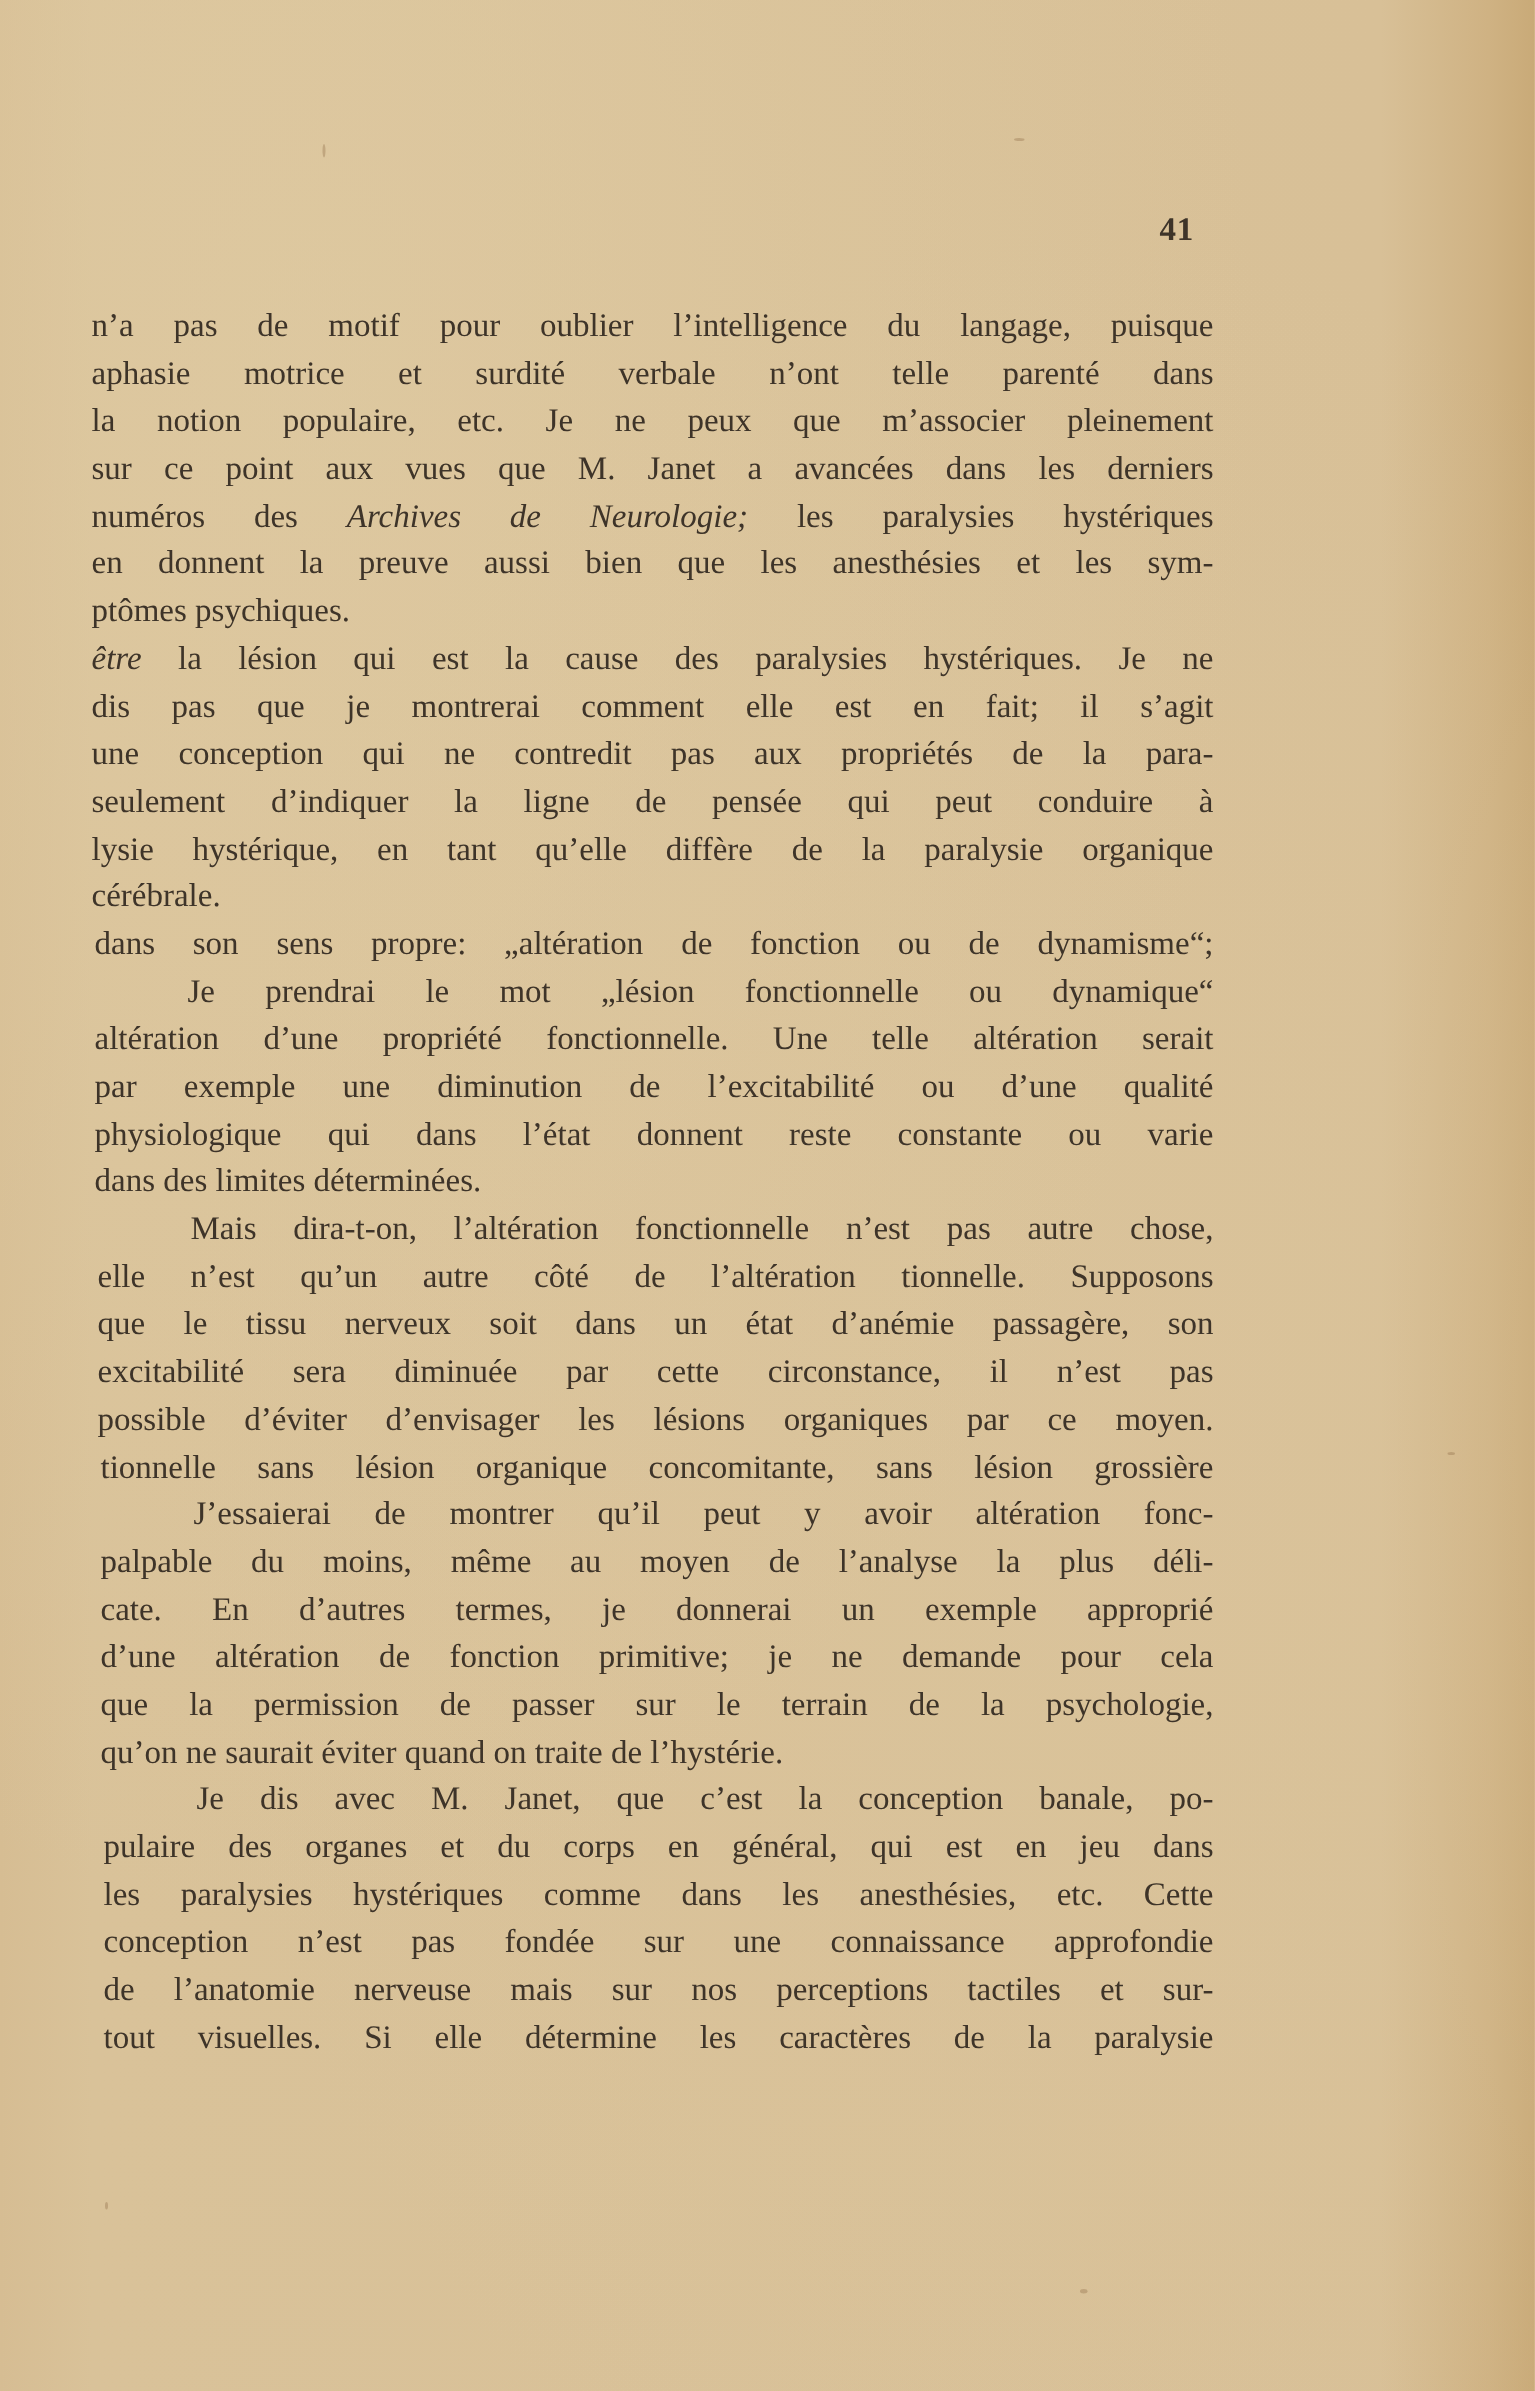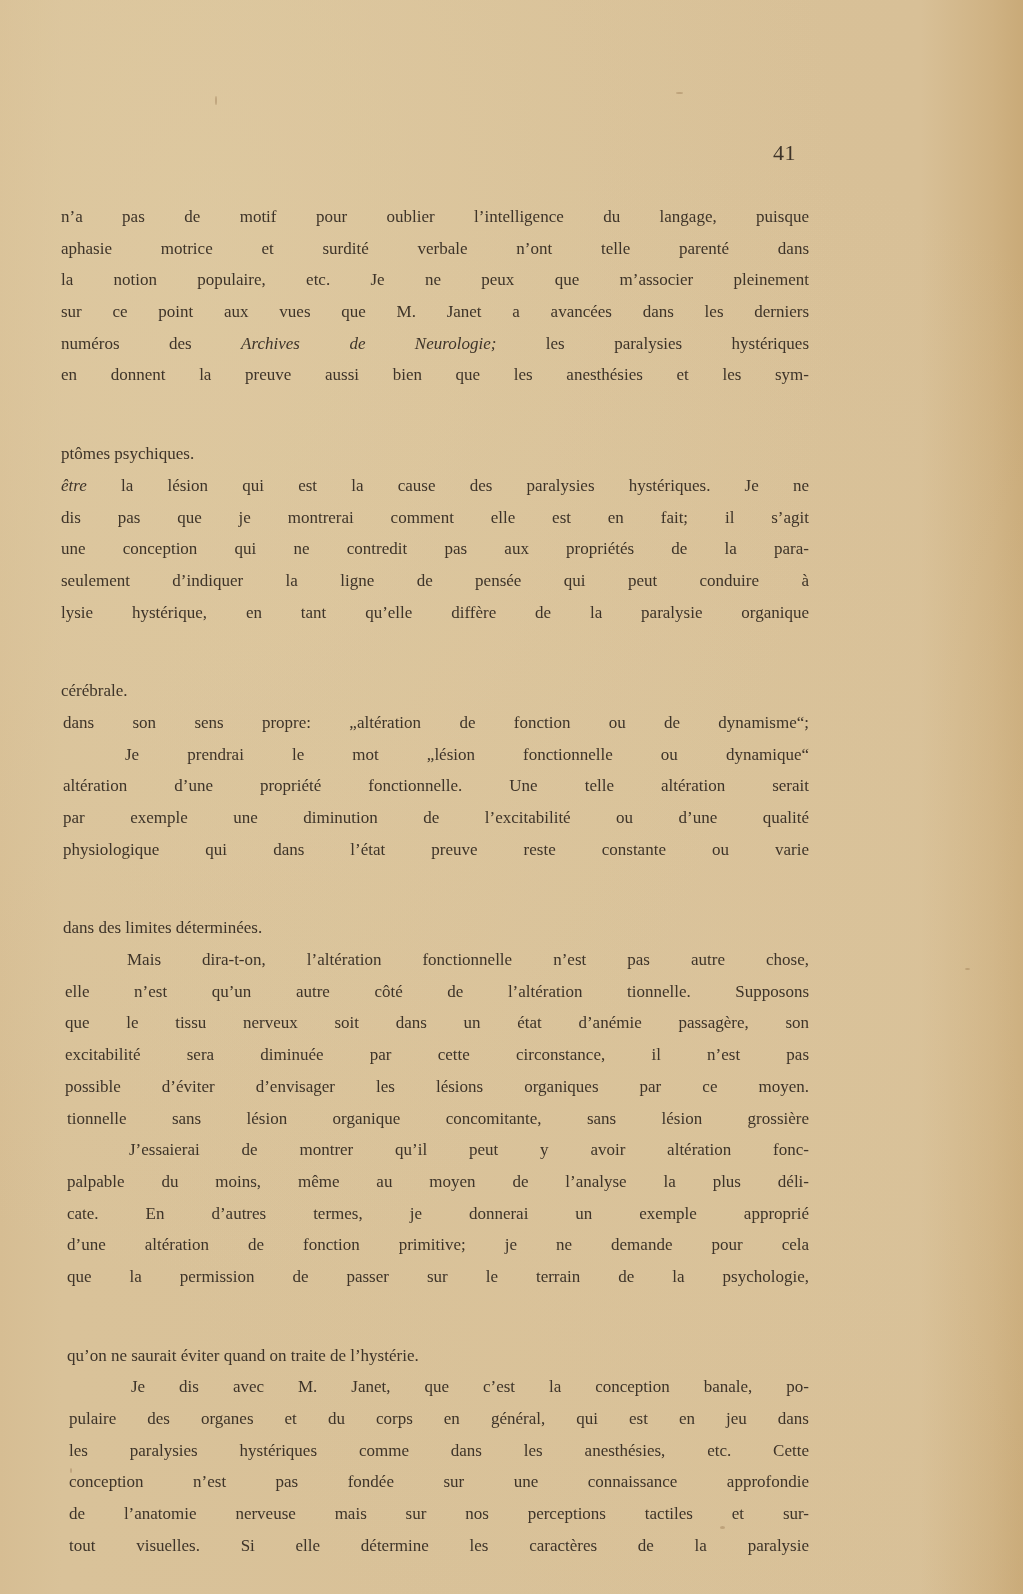--- a/index.html
+++ b/index.html
@@ -23,38 +23,38 @@
       font-family: "Liberation Serif", "DejaVu Serif", serif;
       color: #3e3429;
     }
     .page-number {
       position: absolute;
       top: 140px;
       left: 773px;
       font-size: 22px;
       letter-spacing: 0.5px;
       color: #3e3429;
+      font-weight: bold;
     }
     .text-block {
       position: absolute;
       top: 201px;
       left: 61px;
       width: 748px;
     }
     .line {
       height: 31.7px;
       line-height: 31.7px;
-      font-size: 17px;
+      font-size: 22px;
       white-space: nowrap;
       text-align: justify;
       text-align-last: justify;
     }
     .line.last {
       text-align-last: left;
-      margin-top: 47px;
     }
     .line.indent {
       padding-left: 62px;
     }
     .line.shift1 { margin-left: 2px; }
     .line.shift2 { margin-left: 4px; }
     .line.shift3 { margin-left: 6px; }
     .line.shift4 { margin-left: 8px; }
     em {
       font-style: italic;
@@ -98,21 +98,21 @@
       <div class="line">seulement d’indiquer la ligne de pensée qui peut conduire à</div>
       <div class="line">lysie hystérique, en tant qu’elle diffère de la paralysie organique</div>
       <div class="line last">cérébrale.</div>
     </div>
 
     <div>
       <div class="line shift1">dans son sens propre: „altération de fonction ou de dynamisme“;</div>
       <div class="line indent shift1">Je prendrai le mot „lésion fonctionnelle ou dynamique“</div>
       <div class="line shift1">altération d’une propriété fonctionnelle. Une telle altération serait</div>
       <div class="line shift1">par exemple une diminution de l’excitabilité ou d’une qualité</div>
-      <div class="line shift1">physiologique qui dans l’état preuve reste constante ou varie</div>
+      <div class="line shift1">physiologique qui dans l’état donnent reste constante ou varie</div>
       <div class="line last shift1">dans des limites déterminées.</div>
     </div>
 
     <div>
       <div class="line indent shift2">Mais dira-t-on, l’altération fonctionnelle n’est pas autre chose,</div>
       <div class="line shift2">elle n’est qu’un autre côté de l’altération tionnelle. Supposons</div>
       <div class="line shift2">que le tissu nerveux soit dans un état d’anémie passagère, son</div>
       <div class="line shift2">excitabilité sera diminuée par cette circonstance, il n’est pas</div>
       <div class="line shift2">possible d’éviter d’envisager les lésions organiques par ce moyen.</div>
     </div>

